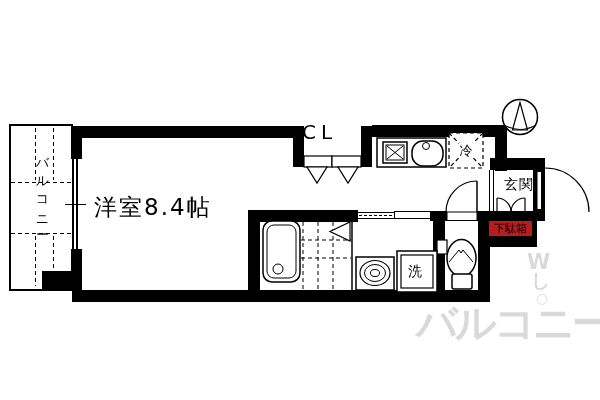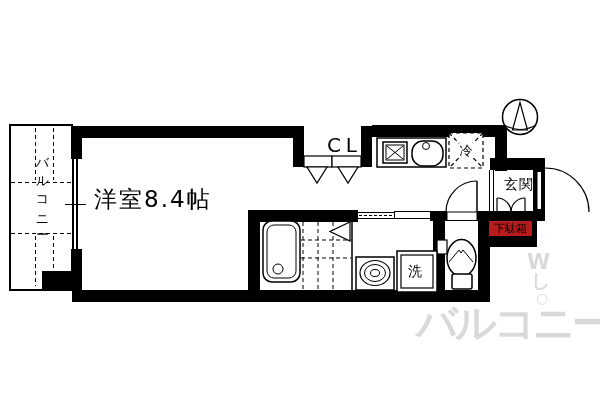--- a/index.html
+++ b/index.html
@@ -1,23 +1,23 @@
 <!DOCTYPE html>
 <html><head>
 <meta charset="utf-8">
 <style>
   html,body{margin:0;padding:0;background:#fff;}
   #stage{position:relative;width:600px;height:400px;background:#ffffff;overflow:hidden;
          font-family:"DejaVu Sans","Liberation Sans",sans-serif;color:#000;}
   #plan-svg{position:absolute;left:0;top:0;z-index:1;}
   .lbl{position:absolute;z-index:2;color:#000;white-space:nowrap;}
-  .room-lbl{left:94px;top:184px;font-size:23px;letter-spacing:2px;}
+  .room-lbl{left:94px;top:192px;font-size:23px;letter-spacing:2px;}
   .balcony-lbl{left:33px;top:148px;height:125px;writing-mode:vertical-rl;text-orientation:upright;
                font-size:13px;letter-spacing:5px;}
-  .cl-lbl{left:302px;top:133px;width:60px;text-align:right;font-size:20px;letter-spacing:5px;}
+  .cl-lbl{left:302px;top:120px;width:60px;text-align:left;font-size:20px;letter-spacing:5px;}
   .fridge-lbl{left:449px;top:142px;width:34px;text-align:center;font-size:13px;}
   .fridge-lbl span{background:#fff;padding:0 1px;}
   .genkan-lbl{left:492px;top:176px;width:42px;text-align:right;font-size:14px;letter-spacing:1px;}
   .getabako-box{left:487px;top:219px;width:47px;height:19px;box-sizing:border-box;background:#b91c1c;
                 border:2px solid #000;font-size:11px;text-align:center;line-height:15px;letter-spacing:0px;}
   .laundry-lbl{left:400px;top:263px;width:30px;text-align:center;font-size:14px;}
   .wm{position:absolute;z-index:3;color:rgba(0,0,0,0.15);font-weight:bold;white-space:nowrap;
       pointer-events:none;}
   .wm1{left:394px;top:248px;font-size:41px;letter-spacing:-3px;}
   .wm2{left:416px;top:296px;font-size:41px;letter-spacing:-3px;}

